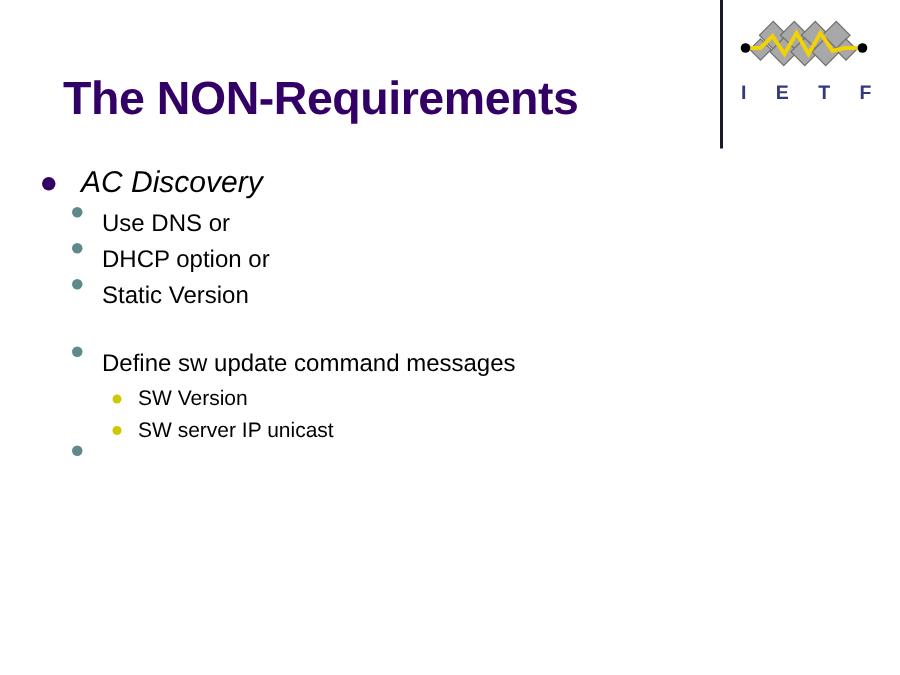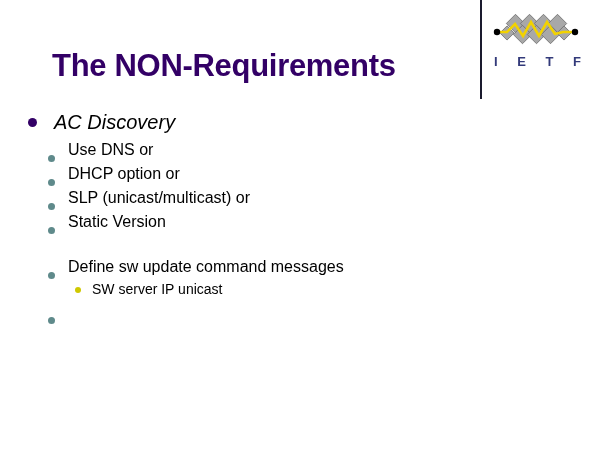--- a/index.html
+++ b/index.html
@@ -54,21 +54,21 @@
     font-family: "Liberation Sans", sans-serif;
     font-size: 13px;
     font-weight: bold;
     color: #333a7a;
     letter-spacing: 0px;
   }
 
   
   .slide-title {
     position: absolute;
-    left: 52px;
+    left: 42px;
     top: 48px;
     font-family: "Liberation Sans", sans-serif;
     font-size: 31px;
     font-weight: bold;
     color: #330066;
     letter-spacing: -0.3px;
     white-space: nowrap;
   }
 
   
@@ -107,21 +107,21 @@
   .lvl1 .bullet-text {
     font-size: 20px;
     color: #000000;
     line-height: 28px;
   }
 
   
   .lvl2 {
     margin-left: 48px;
     height: 24px;
-    align-items: flex-end;
+    align-items: flex-start;
   }
   .lvl2 .bullet-dot {
     width: 7px;
     height: 7px;
     background: #5f8a8b;
     margin-right: 13px;
   }
   .lvl2 .bullet-text {
     font-size: 16px;
     color: #000000;
@@ -197,37 +197,37 @@
     <div class="bullet-row lvl2">
       <span class="bullet-dot"></span>
       <span class="bullet-text">Use DNS or</span>
     </div>
     <div class="bullet-row lvl2">
       <span class="bullet-dot"></span>
       <span class="bullet-text">DHCP option or</span>
     </div>
     <div class="bullet-row lvl2">
       <span class="bullet-dot"></span>
-      <span class="bullet-text">SLP (unicast/multicast) or</span>
-    </div>
-    <div class="bullet-row lvl2">
-      <span class="bullet-dot"></span>
       <span class="bullet-text">Static Version</span>
     </div>
 
     <div class="group-gap"></div>
 
 
     <div class="sub-gap"></div>
 
     <div class="bullet-row lvl2">
       <span class="bullet-dot"></span>
       <span class="bullet-text">Define sw update command messages</span>
     </div>
 
+    <div class="bullet-row lvl3">
+      <span class="bullet-dot"></span>
+      <span class="bullet-text">SW Version</span>
+    </div>
     <div class="bullet-row lvl3">
       <span class="bullet-dot"></span>
       <span class="bullet-text">SW server IP unicast</span>
     </div>
 
     <div class="bullet-row lvl2">
       <span class="bullet-dot"></span>
     </div>
 
   </div>

